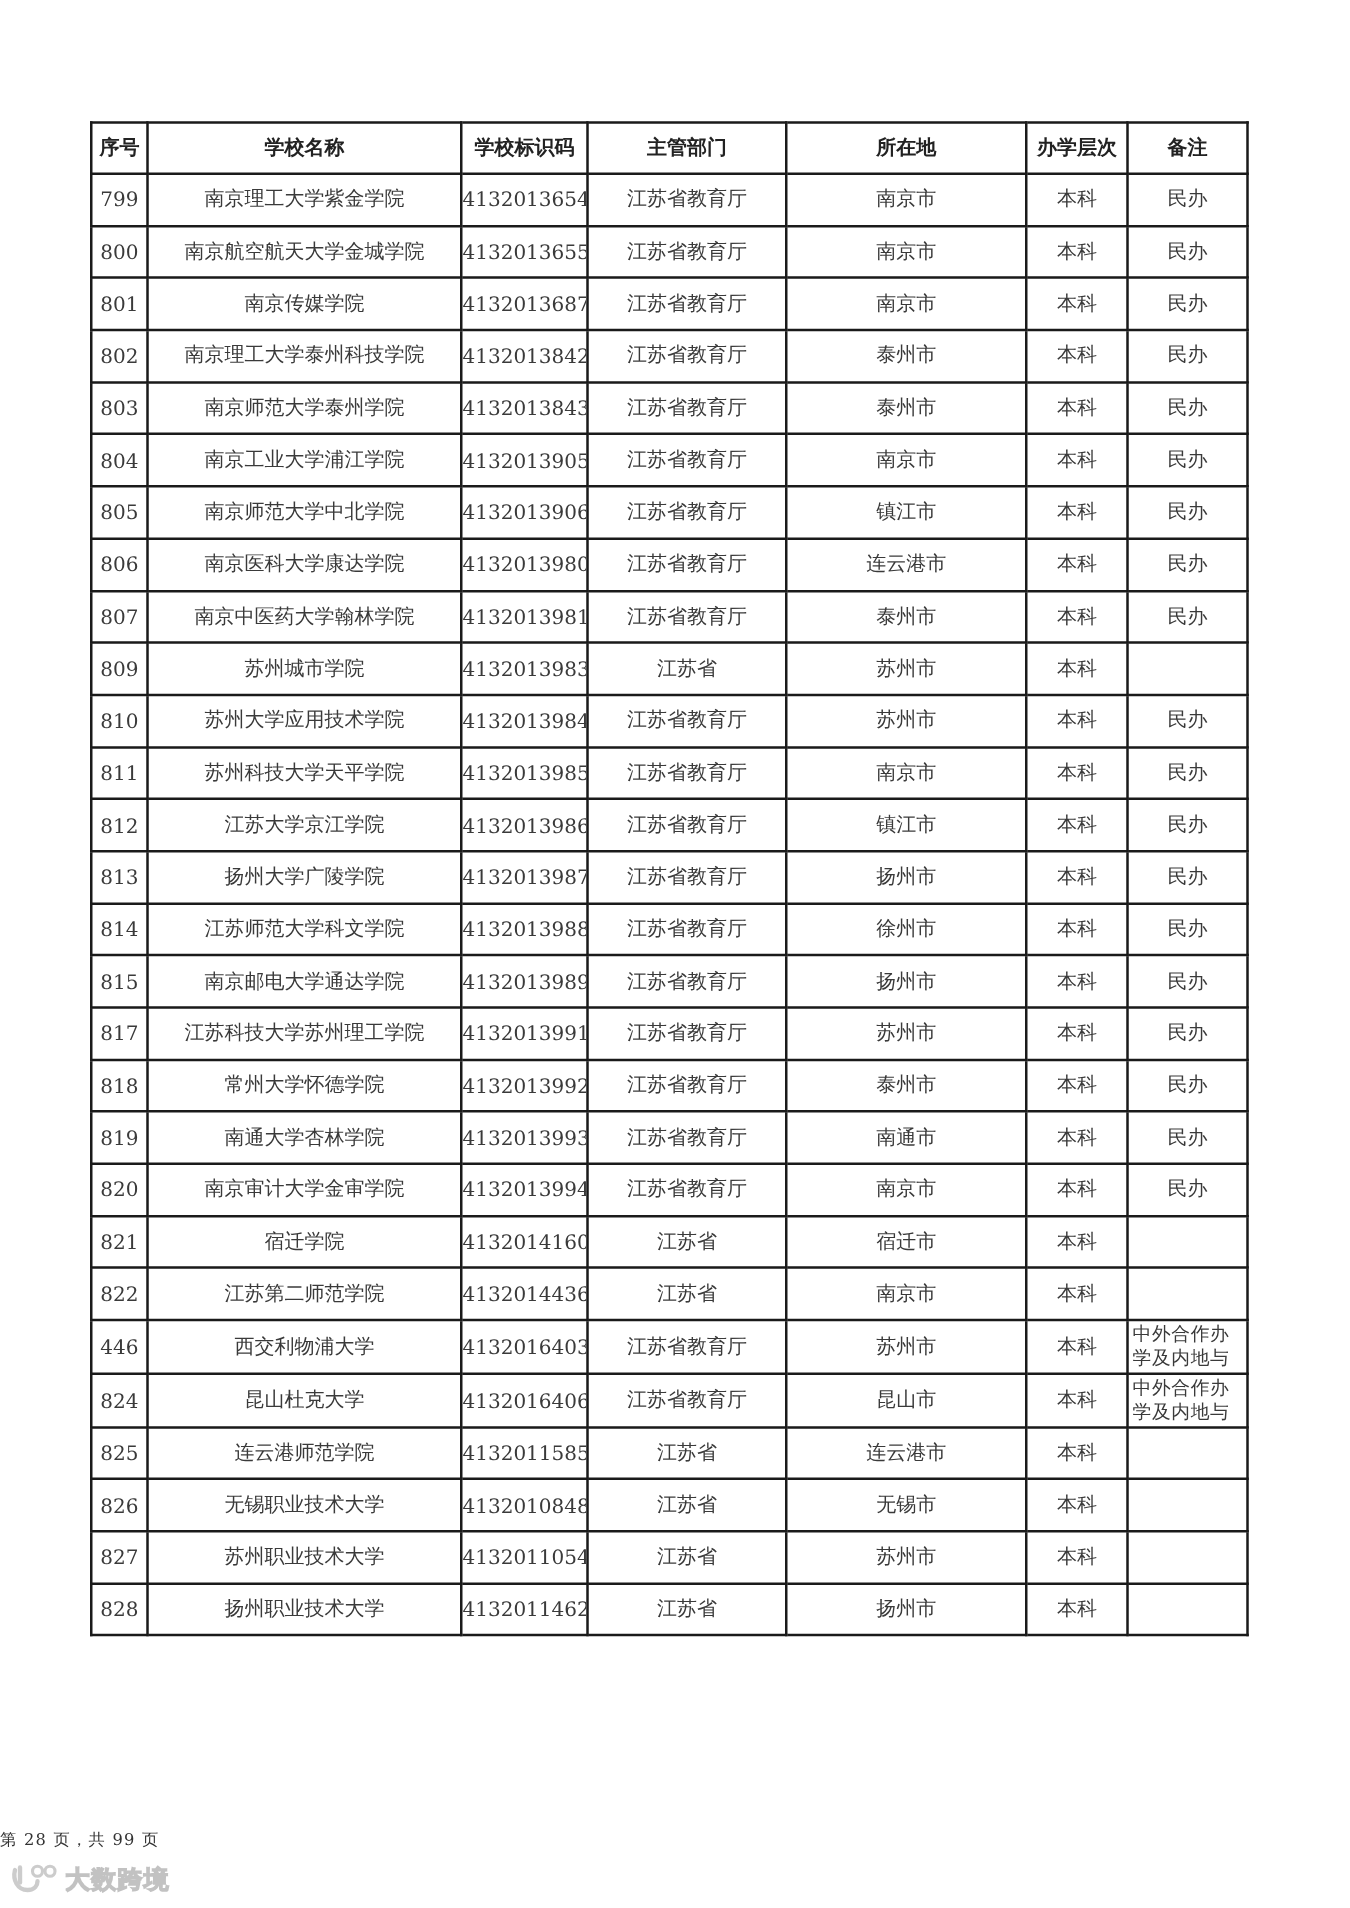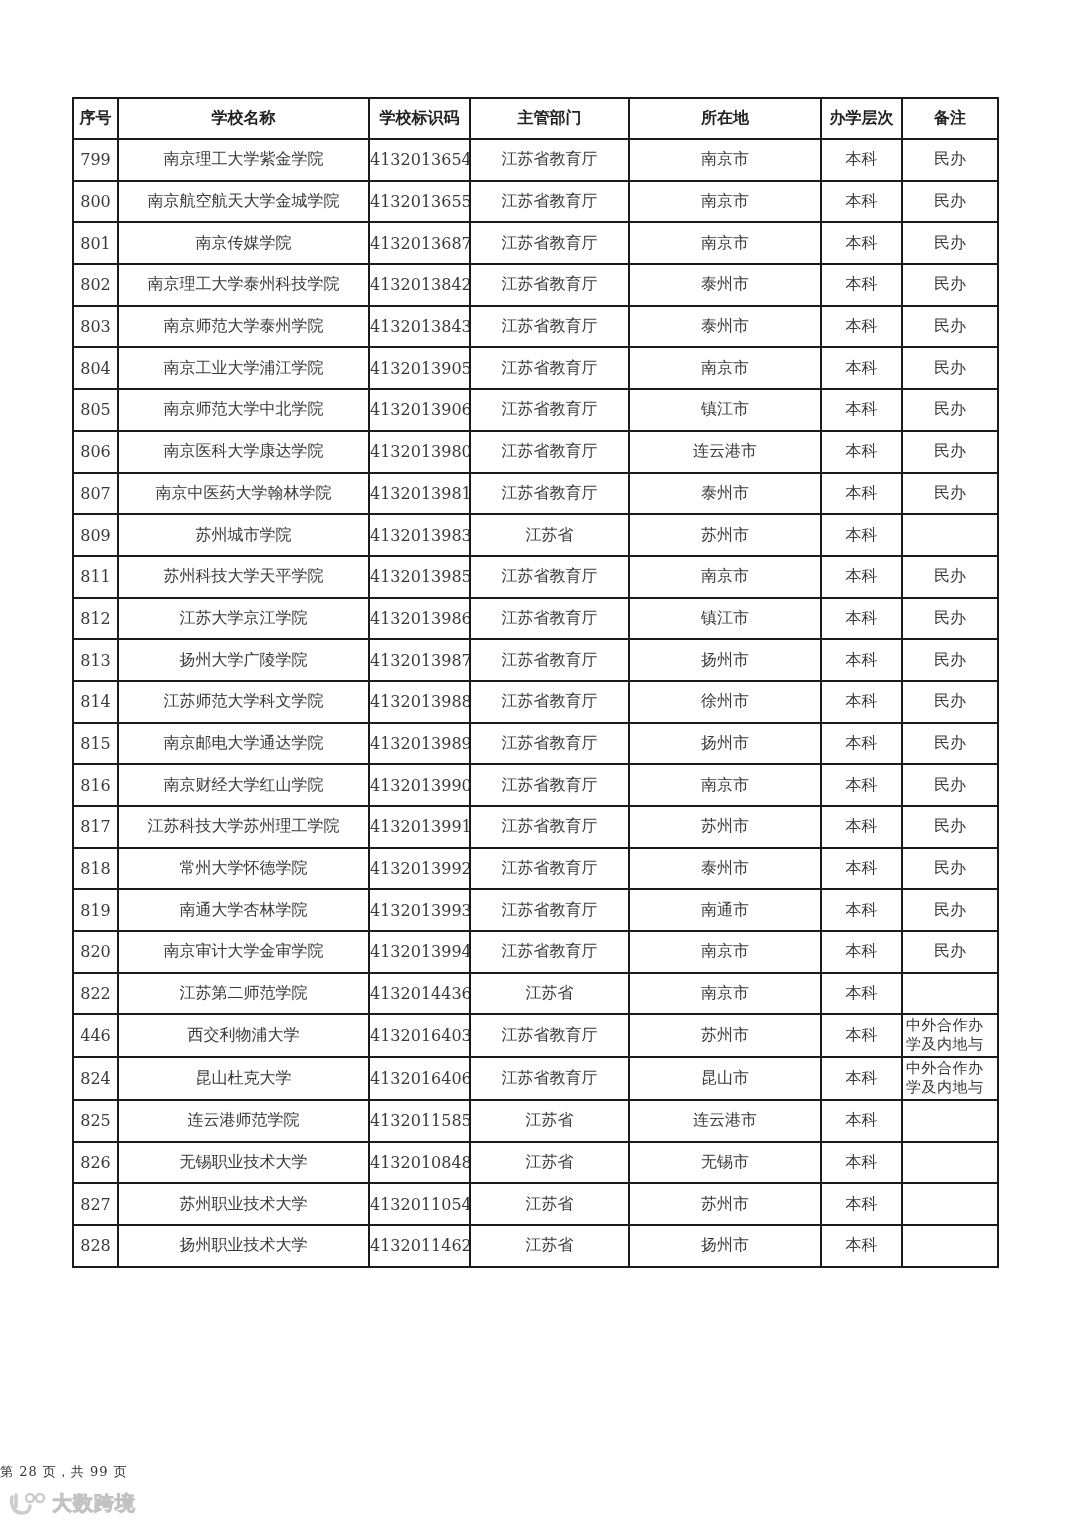--- a/index.html
+++ b/index.html
@@ -82,21 +82,20 @@
       width: 1080px;
       font-size: 13px;
       color: #333;
       letter-spacing: 1px;
     }
     .watermark {
       position: absolute;
       left: 8px;
       top: 1490px;
       display: flex;
-      align-items: center;
       gap: 4px;
       opacity: 0.85;
     }
     .watermark .wm-icon {
       width: 40px; height: 26px;
     }
     .watermark .wm-text {
       font-family: "DejaVu Sans", "Liberation Sans", sans-serif;
       font-size: 20px;
       font-weight: bold;
@@ -215,20 +214,29 @@
         <tr>
           <td class="c-no">809</td>
           <td class="c-name">苏州城市学院</td>
           <td class="c-code">4132013983</td>
           <td class="c-dept">江苏省</td>
           <td class="c-loc">苏州市</td>
           <td class="c-level">本科</td>
           <td class="c-remark"></td>
         </tr>
         <tr>
+          <td class="c-no">810</td>
+          <td class="c-name">苏州大学应用技术学院</td>
+          <td class="c-code">4132013984</td>
+          <td class="c-dept">江苏省教育厅</td>
+          <td class="c-loc">苏州市</td>
+          <td class="c-level">本科</td>
+          <td class="c-remark">民办</td>
+        </tr>
+        <tr>
           <td class="c-no">811</td>
           <td class="c-name">苏州科技大学天平学院</td>
           <td class="c-code">4132013985</td>
           <td class="c-dept">江苏省教育厅</td>
           <td class="c-loc">南京市</td>
           <td class="c-level">本科</td>
           <td class="c-remark">民办</td>
         </tr>
         <tr>
           <td class="c-no">812</td>
@@ -260,29 +268,20 @@
         <tr>
           <td class="c-no">815</td>
           <td class="c-name">南京邮电大学通达学院</td>
           <td class="c-code">4132013989</td>
           <td class="c-dept">江苏省教育厅</td>
           <td class="c-loc">扬州市</td>
           <td class="c-level">本科</td>
           <td class="c-remark">民办</td>
         </tr>
         <tr>
-          <td class="c-no">816</td>
-          <td class="c-name">南京财经大学红山学院</td>
-          <td class="c-code">4132013990</td>
-          <td class="c-dept">江苏省教育厅</td>
-          <td class="c-loc">南京市</td>
-          <td class="c-level">本科</td>
-          <td class="c-remark">民办</td>
-        </tr>
-        <tr>
           <td class="c-no">817</td>
           <td class="c-name">江苏科技大学苏州理工学院</td>
           <td class="c-code">4132013991</td>
           <td class="c-dept">江苏省教育厅</td>
           <td class="c-loc">苏州市</td>
           <td class="c-level">本科</td>
           <td class="c-remark">民办</td>
         </tr>
         <tr>
           <td class="c-no">818</td>
@@ -303,20 +302,29 @@
           <td class="c-remark">民办</td>
         </tr>
         <tr>
           <td class="c-no">820</td>
           <td class="c-name">南京审计大学金审学院</td>
           <td class="c-code">4132013994</td>
           <td class="c-dept">江苏省教育厅</td>
           <td class="c-loc">南京市</td>
           <td class="c-level">本科</td>
           <td class="c-remark">民办</td>
+        </tr>
+        <tr>
+          <td class="c-no">821</td>
+          <td class="c-name">宿迁学院</td>
+          <td class="c-code">4132014160</td>
+          <td class="c-dept">江苏省</td>
+          <td class="c-loc">宿迁市</td>
+          <td class="c-level">本科</td>
+          <td class="c-remark"></td>
         </tr>
         <tr>
           <td class="c-no">822</td>
           <td class="c-name">江苏第二师范学院</td>
           <td class="c-code">4132014436</td>
           <td class="c-dept">江苏省</td>
           <td class="c-loc">南京市</td>
           <td class="c-level">本科</td>
           <td class="c-remark"></td>
         </tr>

